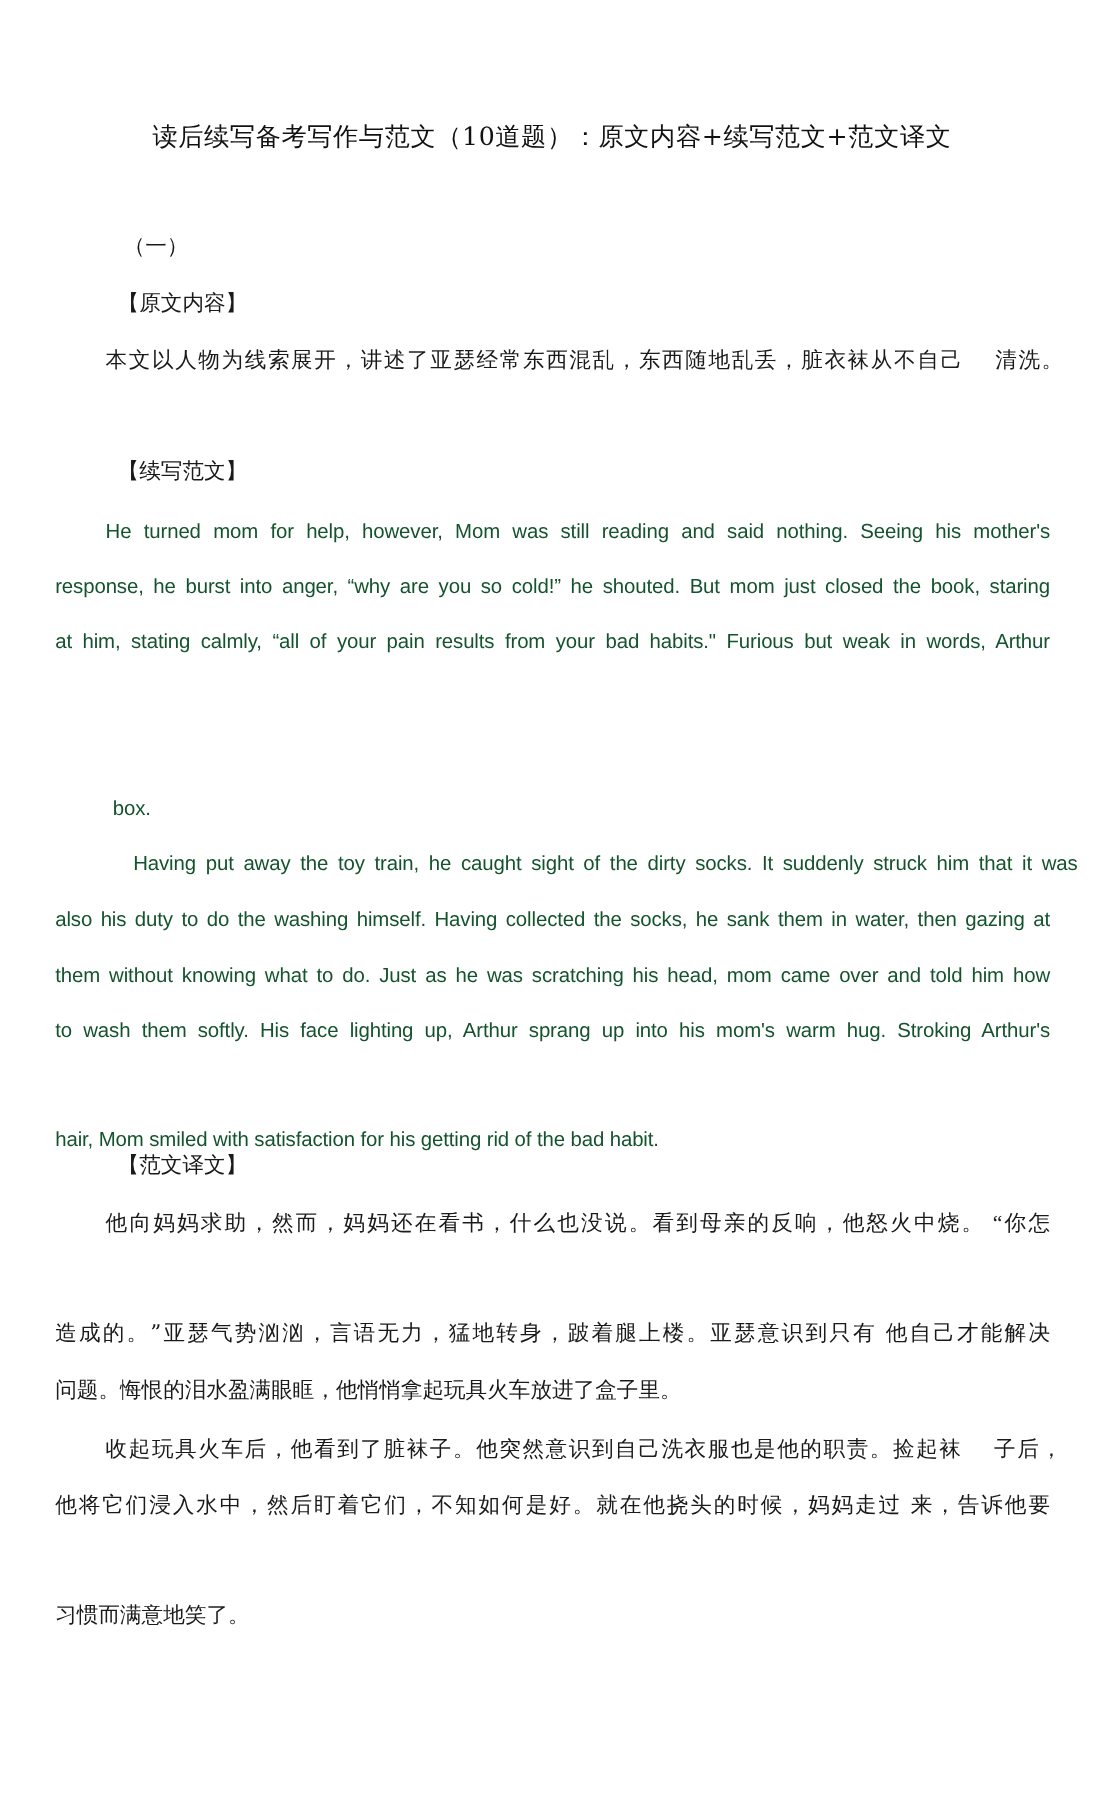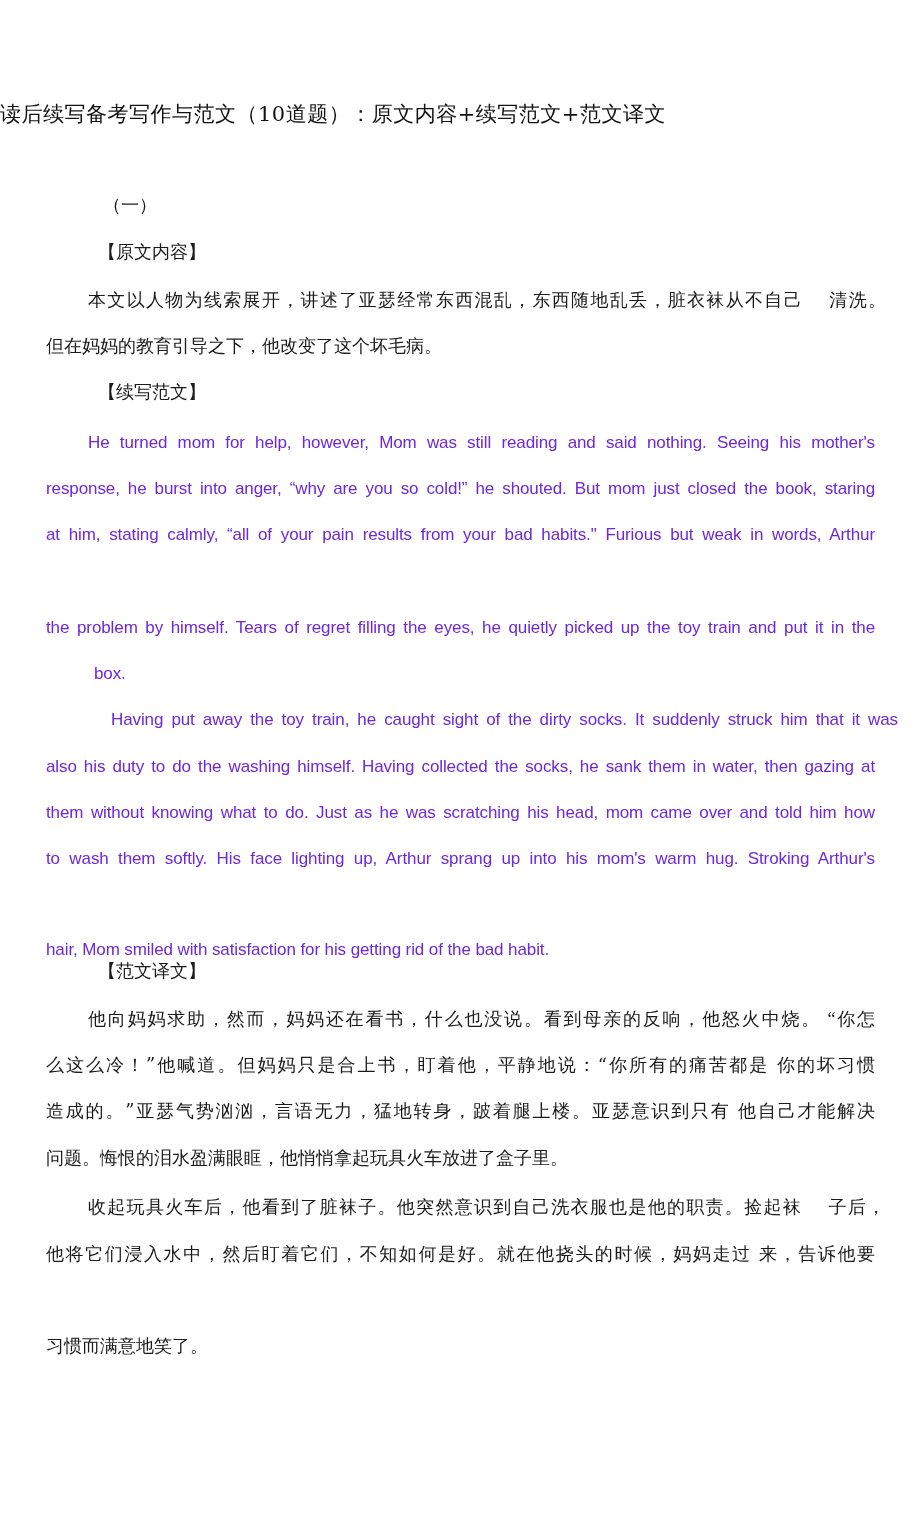--- a/index.html
+++ b/index.html
@@ -1,62 +1,59 @@
 <!DOCTYPE html>
 <html><head>
 <meta charset="utf-8">
 <style>
   html, body { margin: 0; padding: 0; background: #ffffff; }
   body { width: 920px; height: 1516px; position: relative; overflow: hidden; color: #111; }
   .page { position: absolute; left: 0; top: 0; width: 920px; height: 1516px; }
   .title {
-    position: absolute; left: 0; width: 920px; top: 100px; 
+    position: absolute; left: 0; width: 920px; top: 100px; text-align: center;
     font-family: "DejaVu Serif", "Liberation Serif", serif; font-size: 21px; letter-spacing: 0.5px;
   }
   .cjk {
     font-family: "DejaVu Serif", "Liberation Serif", serif; font-size: 18px; color: #1a1a1a;
   }
   .en {
-    font-family: "Liberation Sans", "DejaVu Sans", sans-serif; font-size: 17px; color: #6d28d9;
+    font-family: "Liberation Sans", "DejaVu Sans", sans-serif; font-size: 17px; color: #14532d;
     letter-spacing: -0.1px;
   }
   .line { position: absolute; white-space: nowrap; }
   .just { text-align: justify; text-align-last: justify; }
 </style>
 </head>
 <body>
 
 <div class="page">
 
   <div class="title">读后续写备考写作与范文（10道题）：原文内容+续写范文+范文译文</div>
 
   <div class="line cjk" style="left:103px; top:193px;">（一）</div>
 
   <div class="line cjk" style="left:98px; top:240px;">【原文内容】</div>
   <div class="line cjk just" style="left:88px; width:798px; top:288px;">本文以人物为线索展开，讲述了亚瑟经常东西混乱，东西随地乱丢，脏衣袜从不自己　 清洗。</div>
-  <div class="line cjk" style="left:46px; top:334px;">但在妈妈的教育引导之下，他改变了这个坏毛病。</div>
 
   <div class="line cjk" style="left:98px; top:380px;">【续写范文】</div>
 
   <div class="line en just" style="left:88px; width:787px; top:433px;">He turned mom for help, however, Mom was still reading and said nothing. Seeing his mother's</div>
   <div class="line en just" style="left:46px; width:829px; top:479px;">response, he burst into anger, “why are you so cold!” he shouted. But mom just closed the book, staring</div>
   <div class="line en just" style="left:46px; width:829px; top:525px;">at him, stating calmly, “all of your pain results from your bad habits." Furious but weak in words, Arthur</div>
-  <div class="line en just" style="left:46px; width:829px; top:618px;">the problem by himself. Tears of regret filling the eyes, he quietly picked up the toy train and put it in the</div>
   <div class="line en" style="left:46px; top:664px;margin-left:48px;">box.</div>
 
   <div class="line en just" style="left:88px; width:787px; top:710px;margin-left:23px;">Having put away the toy train, he caught sight of the dirty socks. It suddenly struck him that it was</div>
   <div class="line en just" style="left:46px; width:829px; top:803px;">them without knowing what to do. Just as he was scratching his head, mom came over and told him how</div>
   <div class="line en just" style="left:46px; width:829px; top:757px;">also his duty to do the washing himself. Having collected the socks, he sank them in water, then gazing at</div>
   <div class="line en just" style="left:46px; width:829px; top:849px;">to wash them softly. His face lighting up, Arthur sprang up into his mom's warm hug. Stroking Arthur's</div>
   <div class="line en" style="left:46px; top:896px;margin-top:44px;">hair, Mom smiled with satisfaction for his getting rid of the bad habit.</div>
 
   <div class="line cjk" style="left:98px; top:959px;">【范文译文】</div>
 
   <div class="line cjk just" style="left:88px; width:787px; top:1007px;font-family:Liberation Serif, serif;">他向妈妈求助，然而，妈妈还在看书，什么也没说。看到母亲的反响，他怒火中烧。 “你怎</div>
-  <div class="line cjk just" style="left:46px; width:829px; top:1053px;">么这么冷！”他喊道。但妈妈只是合上书，盯着他，平静地说：“你所有的痛苦都是 你的坏习惯</div>
   <div class="line cjk just" style="left:46px; width:829px; top:1099px;">造成的。”亚瑟气势汹汹，言语无力，猛地转身，跛着腿上楼。亚瑟意识到只有 他自己才能解决</div>
   <div class="line cjk" style="left:46px; top:1146px;">问题。悔恨的泪水盈满眼眶，他悄悄拿起玩具火车放进了盒子里。</div>
 
   <div class="line cjk just" style="left:88px; width:797px; top:1195px;">收起玩具火车后，他看到了脏袜子。他突然意识到自己洗衣服也是他的职责。捡起袜　 子后，</div>
   <div class="line cjk just" style="left:46px; width:829px; top:1242px;">他将它们浸入水中，然后盯着它们，不知如何是好。就在他挠头的时候，妈妈走过 来，告诉他要</div>
   <div class="line cjk" style="left:46px; top:1334px;">习惯而满意地笑了。</div>
 
 </div>
 
 </body></html>

